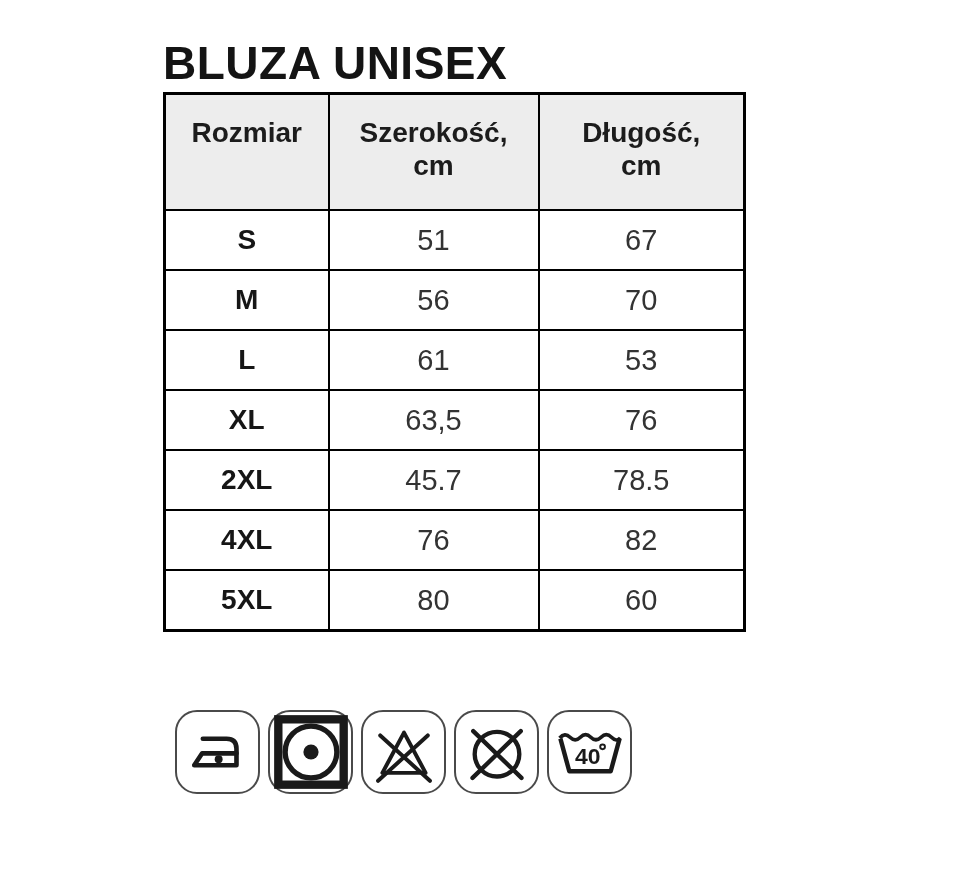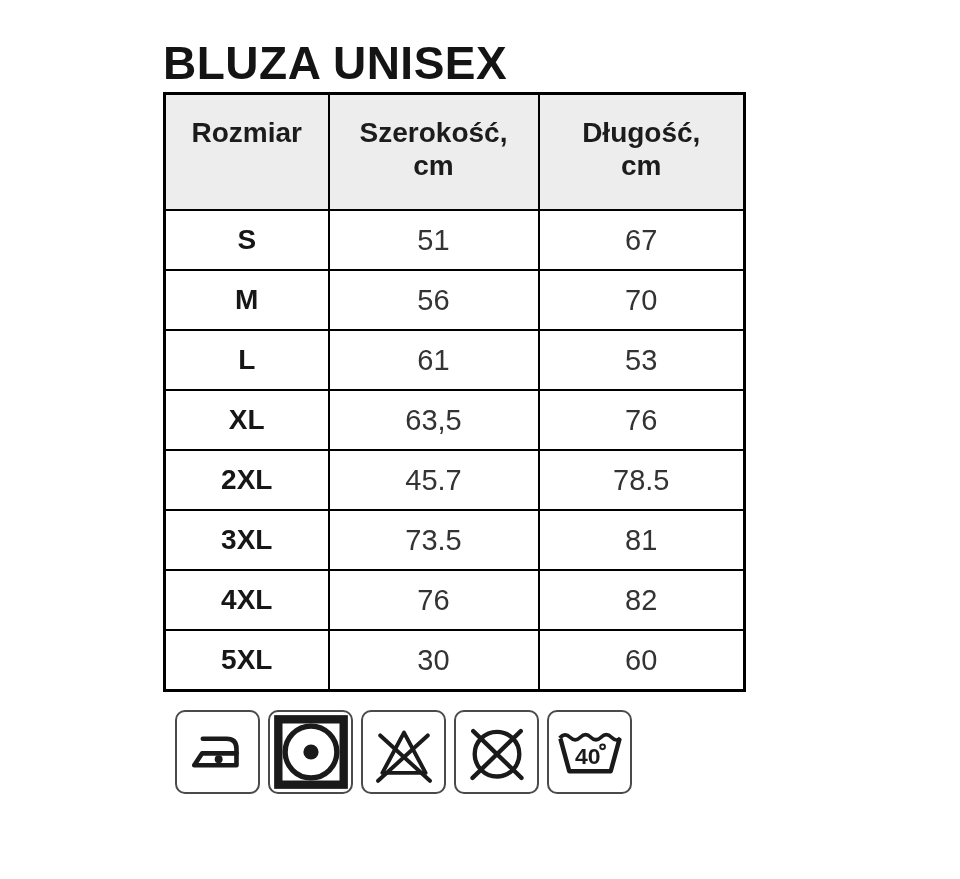--- a/index.html
+++ b/index.html
@@ -72,21 +72,21 @@
     top: 710px;
     display: flex;
     gap: 8px;
   }
   .care-tile {
     width: 85px;
     height: 84px;
     box-sizing: border-box;
     background: #ffffff;
     border: 2.5px solid #4a4a4a;
-    border-radius: 10px;
+    border-radius: 22px;
     display: flex;
     align-items: center;
     justify-content: center;
   }
   .care-tile svg { display: block; }
   .care-tile svg text {
     font-family: "Liberation Sans", sans-serif;
   }
 </style>
 </head>
@@ -138,32 +138,27 @@
         <td class="size-cell">XL</td>
         <td class="val-cell">63,5</td>
         <td class="val-cell">76</td>
       </tr>
       <tr>
         <td class="size-cell">2XL</td>
         <td class="val-cell">45.7</td>
         <td class="val-cell">78.5</td>
       </tr>
       <tr>
-        <td class="size-cell">3XL</td>
-        <td class="val-cell">73.5</td>
-        <td class="val-cell">81</td>
-      </tr>
-      <tr>
         <td class="size-cell">4XL</td>
         <td class="val-cell">76</td>
         <td class="val-cell">82</td>
       </tr>
       <tr>
         <td class="size-cell">5XL</td>
-        <td class="val-cell">30</td>
+        <td class="val-cell">80</td>
         <td class="val-cell">60</td>
       </tr>
     </tbody>
   </table>
 
   <div class="care-row">
 
     <div class="care-tile">
       <svg width="66" height="66" viewBox="0 0 100 100">
         <path d="M27 30 L63 30 Q78 30 78 45 L78 52" stroke="#1a1a1a" stroke-width="7" fill="none" stroke-linecap="round"></path>

